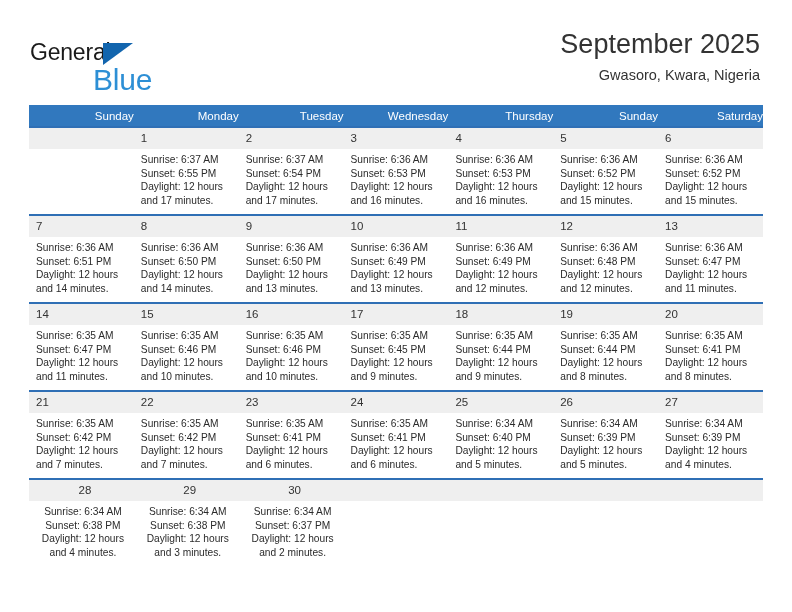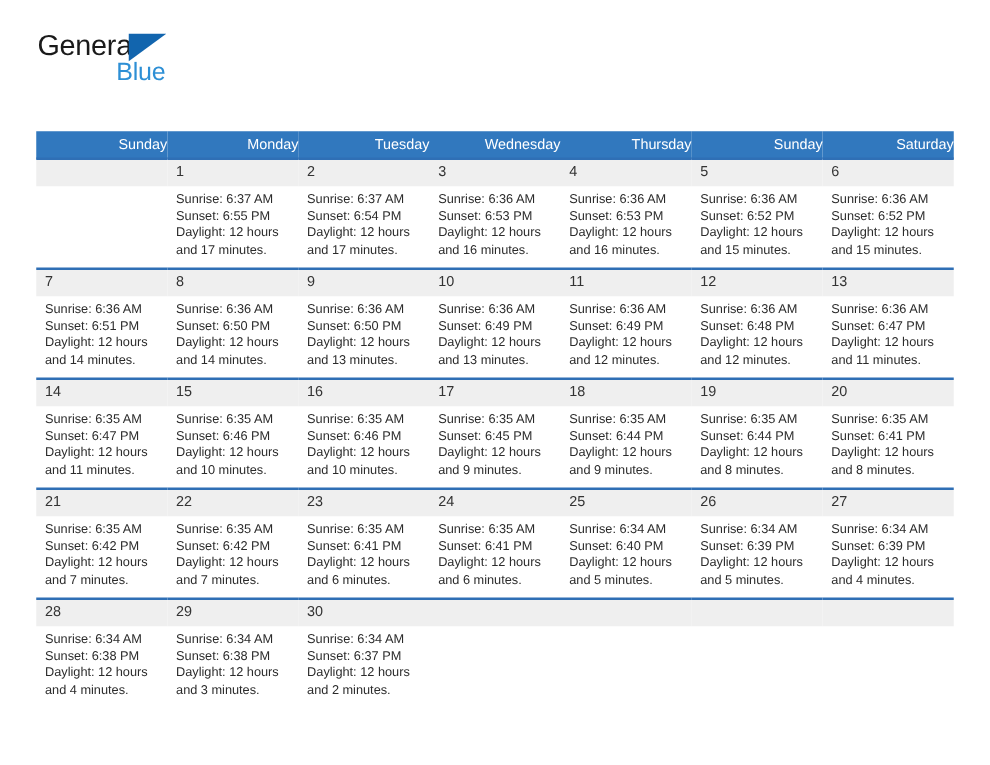--- a/index.html
+++ b/index.html
@@ -26,21 +26,21 @@
   .topbar {
     position: absolute;
     left: 0; top: 0;
     width: 792px;
     height: 100px;
   }
 
   .logo {
     position: absolute;
     left: 30px;
-    top: 23px;
+    top: 39px;
     width: 150px;
     height: 50px;
   }
   .logo-general {
     position: absolute;
     left: 0;
     top: 0;
     font-size: 23px;
     letter-spacing: -0.2px;
     color: #1a1a1a;
@@ -52,21 +52,21 @@
     top: 4px;
     width: 0;
     height: 0;
     border-left: 30px solid #1265ae;
     border-bottom: 22px solid transparent;
   }
   .logo-blue {
     position: absolute;
     left: 63px;
     top: 24px;
-    font-size: 20px;
+    font-size: 30px;
     letter-spacing: -0.2px;
     color: #2d8fd5;
     font-family: "Liberation Sans", sans-serif;
   }
 
   .title-block {
     position: absolute;
     right: 32px;
     top: 28px;
     text-align: right;
@@ -108,21 +108,21 @@
   .calendar col { width: 104.857px; }
 
   .week-row td {
     vertical-align: top;
     padding: 0;
     border: none;
     border-top: 2px solid #2f6fb5;
     height: 88px;
     box-sizing: border-box;
   }
-  .week-row.last-week td { height: 92px; }
+  .week-row.last-week td { height: 92px; text-align: center; }
 
   .daynum {
     background: #efefef;
     font-size: 11.5px;
     color: #333333;
     padding: 4px 0 4px 7px;
     line-height: 13px;
     height: 13px;
   }
   .daynum.empty {
@@ -142,20 +142,24 @@
 <div class="page">
 
   <div class="topbar">
 
     <div class="logo">
       <span class="logo-general">General</span>
       <span class="logo-tri"></span>
       <span class="logo-blue">Blue</span>
     </div>
 
+    <div class="title-block">
+      <div class="cal-title">September 2025</div>
+      <div class="cal-sub">Gwasoro, Kwara, Nigeria</div>
+    </div>
 
   </div>
 
   <table class="calendar">
     <colgroup>
       <col>
         <col>
         <col>
         <col>
         <col>

